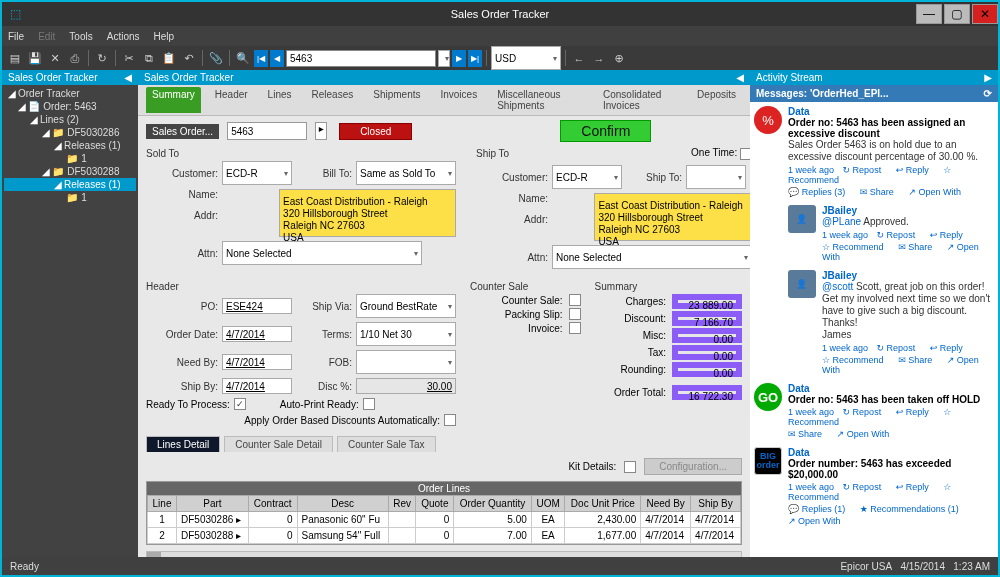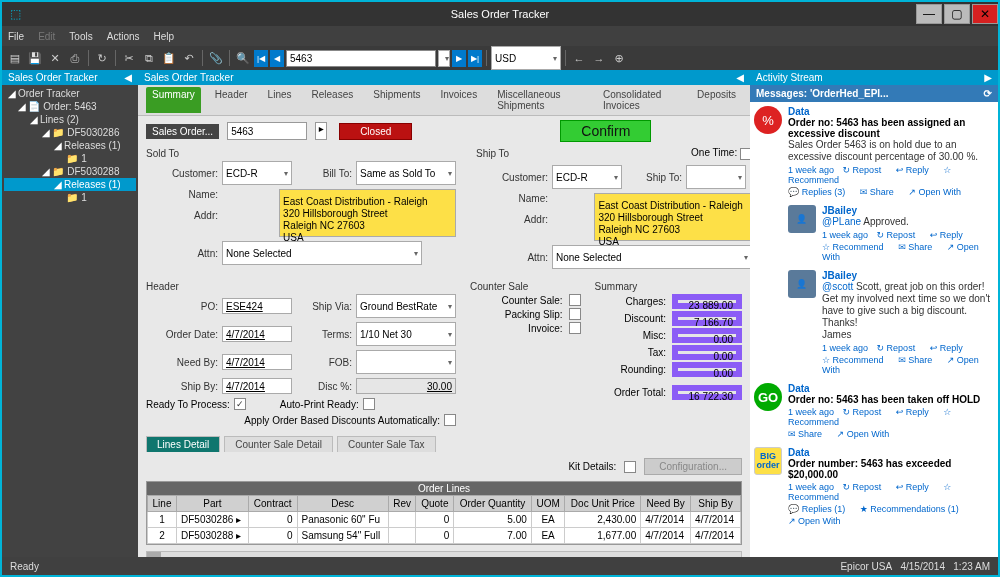--- a/index.html
+++ b/index.html
@@ -55,41 +55,41 @@
 .dd:after { content: "▾"; color: #666; margin-left: 4px; font-size: 8px; }
 .txtarea { border: 1px solid #aaa; background: #fde047; font-size: 10px; padding: 6px 3px; width: 200px; height: 48px; line-height: 1.2; }
 .chk { width: 12px; height: 12px; border: 1px solid #888; background: #fff; display: inline-block; vertical-align: middle; }
 .chk.on:after { content: "✓"; font-size: 9px; line-height: 10px; display: block; text-align: center; color: #333; }
 .section-band { display: flex; gap: 14px; margin-top: 6px; }
 .section-band .sec { flex: 1; }
 .sum-row { display: flex; justify-content: flex-end; align-items: center; gap: 6px; margin-bottom: 2px; }
 .sum-val { width: 70px; text-align: right; border: 6px solid #8b5cf6; background: #e6e6e6; height: 15px; font-size: 10px; padding: 0 3px; }
 .subtabs { display: flex; gap: 4px; margin-top: 6px; font-size: 10px; }
 .subtabs .stab { background: #ddd; color: #444; padding: 2px 10px; cursor: pointer; border: 1px solid #bbb; border-bottom: none; }
-.subtabs .stab.active { background: #0f766e; color: #fff; }
+.subtabs .stab.active { background: #0f172a; color: #fff; }
 .kit-row { display: flex; justify-content: flex-end; align-items: center; gap: 8px; font-size: 10px; margin: 6px 0; }
 .btn-gray { background: #ccc; color: #888; border: 1px solid #aaa; padding: 2px 14px; font-size: 10px; }
 .grid-wrap { border: 1px solid #999; background: #fff; }
 .grid-title { background: #666; color: #fff; text-align: center; font-size: 10px; padding: 1px; }
 table.grid { width: 100%; border-collapse: collapse; font-size: 10px; }
 table.grid th { background: #d0d0d0; border: 1px solid #aaa; padding: 2px 4px; font-weight: normal; }
 table.grid td { border: 1px solid #ccc; padding: 2px 4px; text-align: right; }
 table.grid td.l { text-align: left; }
 table.grid td.c { text-align: center; }
 .hscroll { height: 14px; background: #ddd; margin-top: 6px; border: 1px solid #bbb; position: relative; }
 .hscroll .th { position: absolute; left: 0; width: 14px; height: 12px; background: #aaa; }
 .activity-panel { width: 248px; background: #fff; display: flex; flex-direction: column; font-size: 10px; overflow: hidden; }
 .act-head { background: #0099cc; color: #fff; padding: 2px 6px; display: flex; justify-content: space-between; align-items: center; }
 .act-sub { background: #337ab7; color: #fff; padding: 3px 6px; font-weight: bold; display: flex; justify-content: space-between; align-items: center; }
 .act-body { flex: 1; overflow: auto; padding: 4px; }
 .msg { display: flex; gap: 6px; margin-bottom: 8px; }
 .avatar { width: 28px; height: 28px; border-radius: 3px; flex-shrink: 0; display: flex; align-items: center; justify-content: center; color: #fff; font-size: 9px; }
 .av-red { background: #d22; border-radius: 50%; font-size: 13px; }
 .av-green { background: #0a0; border-radius: 50%; font-size: 13px; font-weight: bold; }
-.av-big { background: #fde047; color: #06c; border: 1px solid #ccc; font-size: 9px; font-weight: bold; line-height: 1; text-align: center; }
+.av-big { background: #000000; color: #06c; border: 1px solid #ccc; font-size: 9px; font-weight: bold; line-height: 1; text-align: center; }
 .av-user { background: #5a7a9a; }
 .msg-body { flex: 1; }
 .msg-title { color: #06c; font-weight: bold; }
 .msg-sub { color: #000; font-weight: bold; }
 .msg-text { color: #333; line-height: 1.2; }
 .msg-links { color: #06c; font-size: 9px; margin-top: 2px; }
 .msg-links span { margin-right: 6px; cursor: pointer; }
 .msg-time { color: #06c; font-size: 9px; }
 .reply { margin-left: 34px; display: flex; gap: 6px; margin-bottom: 8px; }
 .statusbar { height: 18px; background: #404040; color: #ddd; display: flex; align-items: center; justify-content: space-between; padding: 0 8px; font-size: 10px; }

